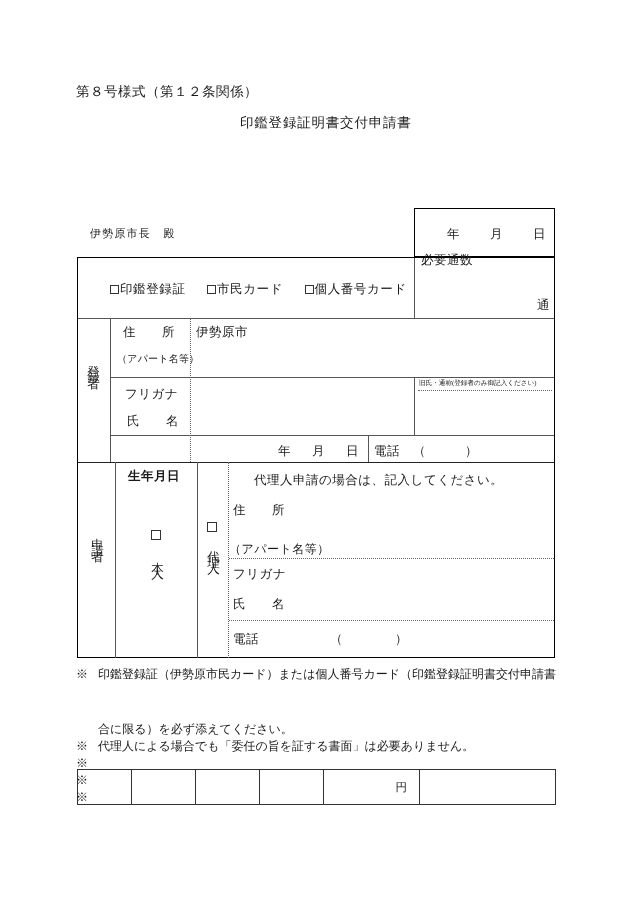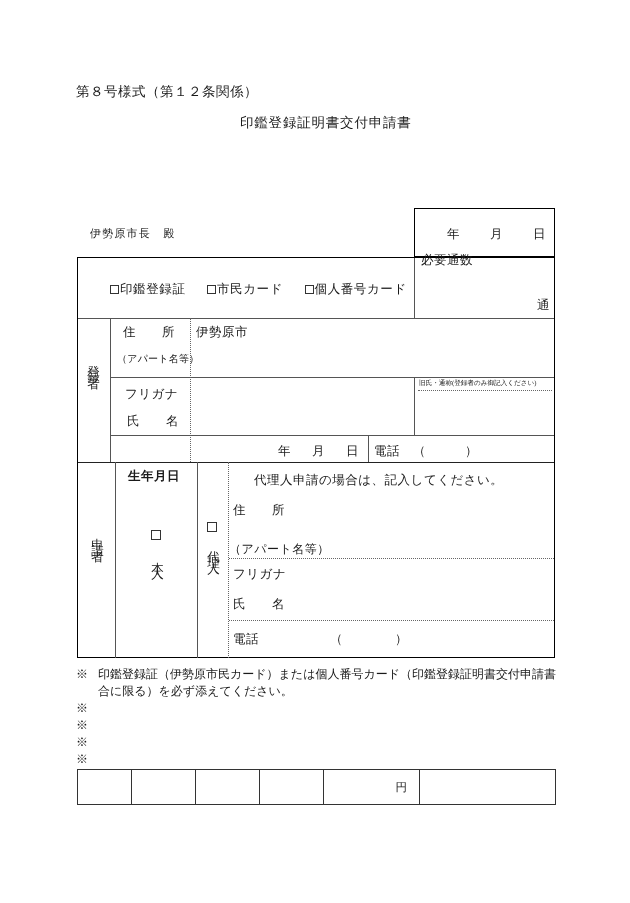--- a/index.html
+++ b/index.html
@@ -112,21 +112,21 @@
     font-size: 12px;
     line-height: 1.42;
   }
   .note-row {
     display: flex;
     align-items: flex-start;
     white-space: nowrap;
   }
   .note-mark { width: 22px; flex: 0 0 22px; }
   .note-body { white-space: normal; }
-  .note-cont { padding-left: 22px; }
+  .note-cont { padding-left: 22px; margin-top: 38px; }
 
   
   .office {
     position: absolute;
     left: 77px;
     top: 769px;
     width: 478px;
     border-collapse: collapse;
     table-layout: fixed;
     font-size: 11.5px;
@@ -231,20 +231,21 @@
 
   <div class="notes">
     <div class="note-row">
       <span class="note-mark">※</span>
       <span class="note-body">印鑑登録証（伊勢原市民カード）または個人番号カード（印鑑登録証明書交付申請書</span>
     </div>
     <div class="note-cont">合に限る）を必ず添えてください。</div>
 
     <div class="note-row">
       <span class="note-mark">※</span>
+      <span class="note-body">代理人による場合でも「委任の旨を証する書面」は必要ありません。</span>
     </div>
     <div class="note-row">
       <span class="note-mark">※</span>
     </div>
     <div class="note-row">
       <span class="note-mark">※</span>
     </div>
     <div class="note-row">
       <span class="note-mark">※</span>
     </div>

